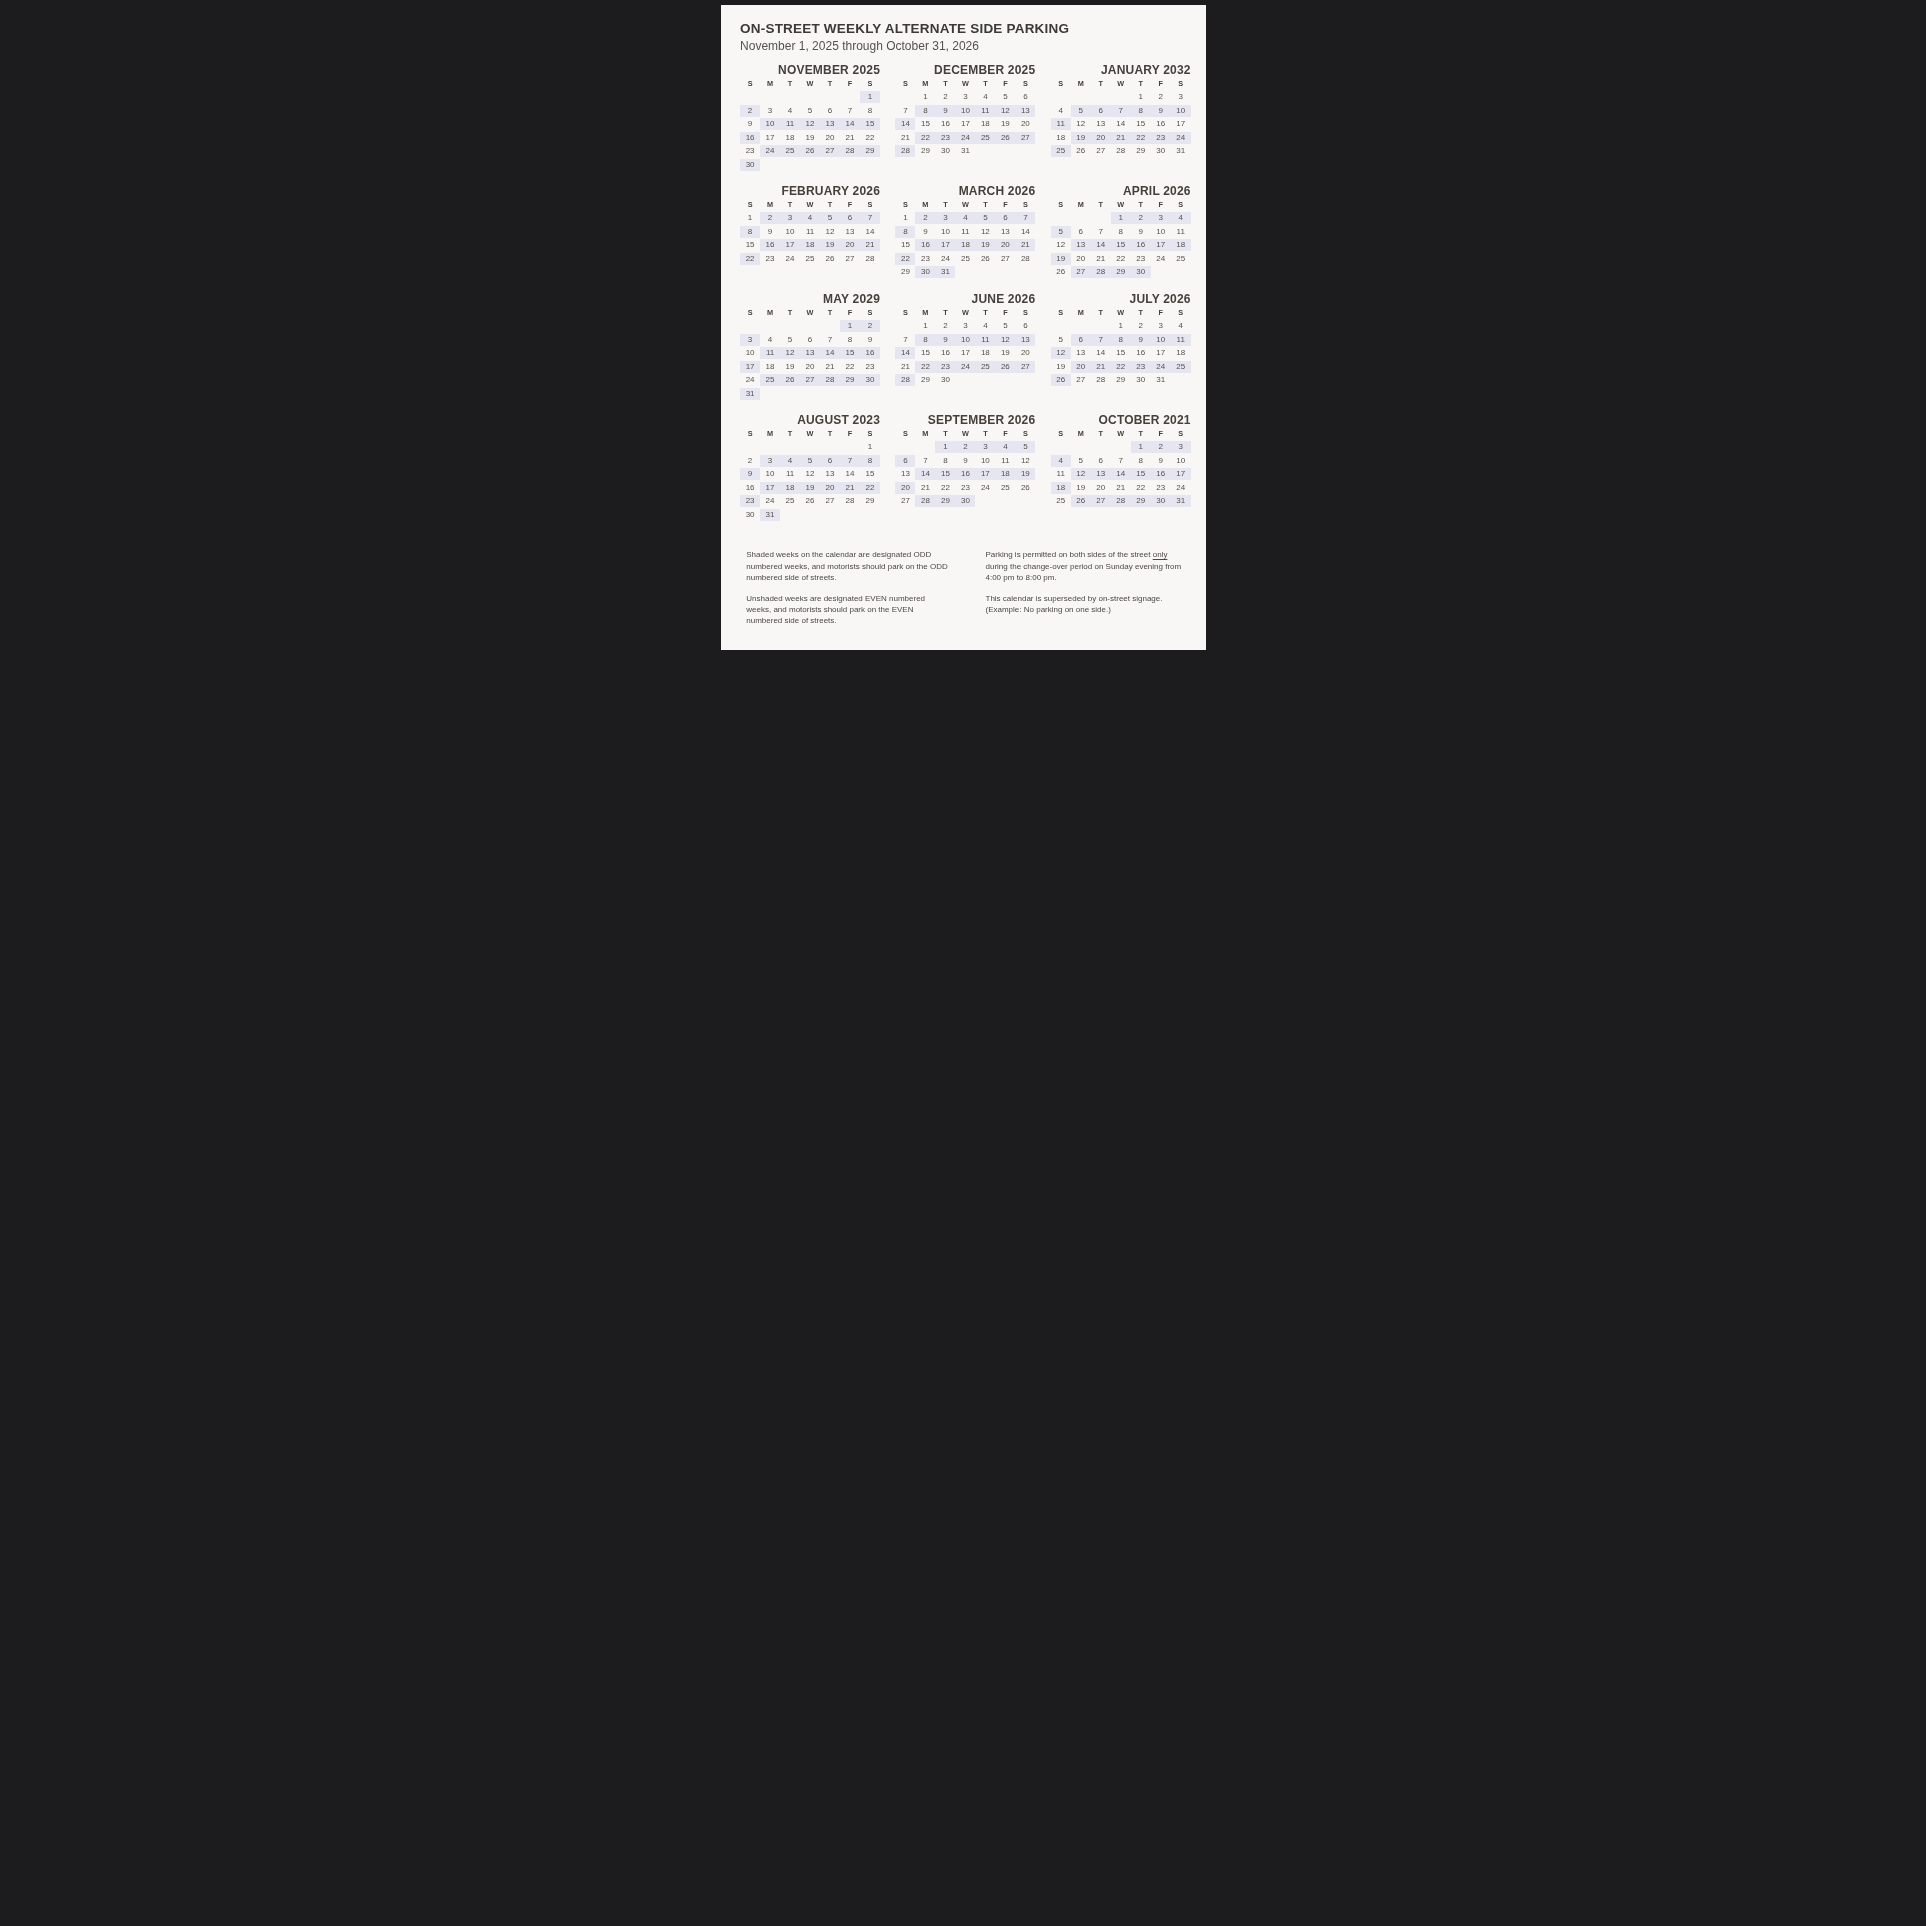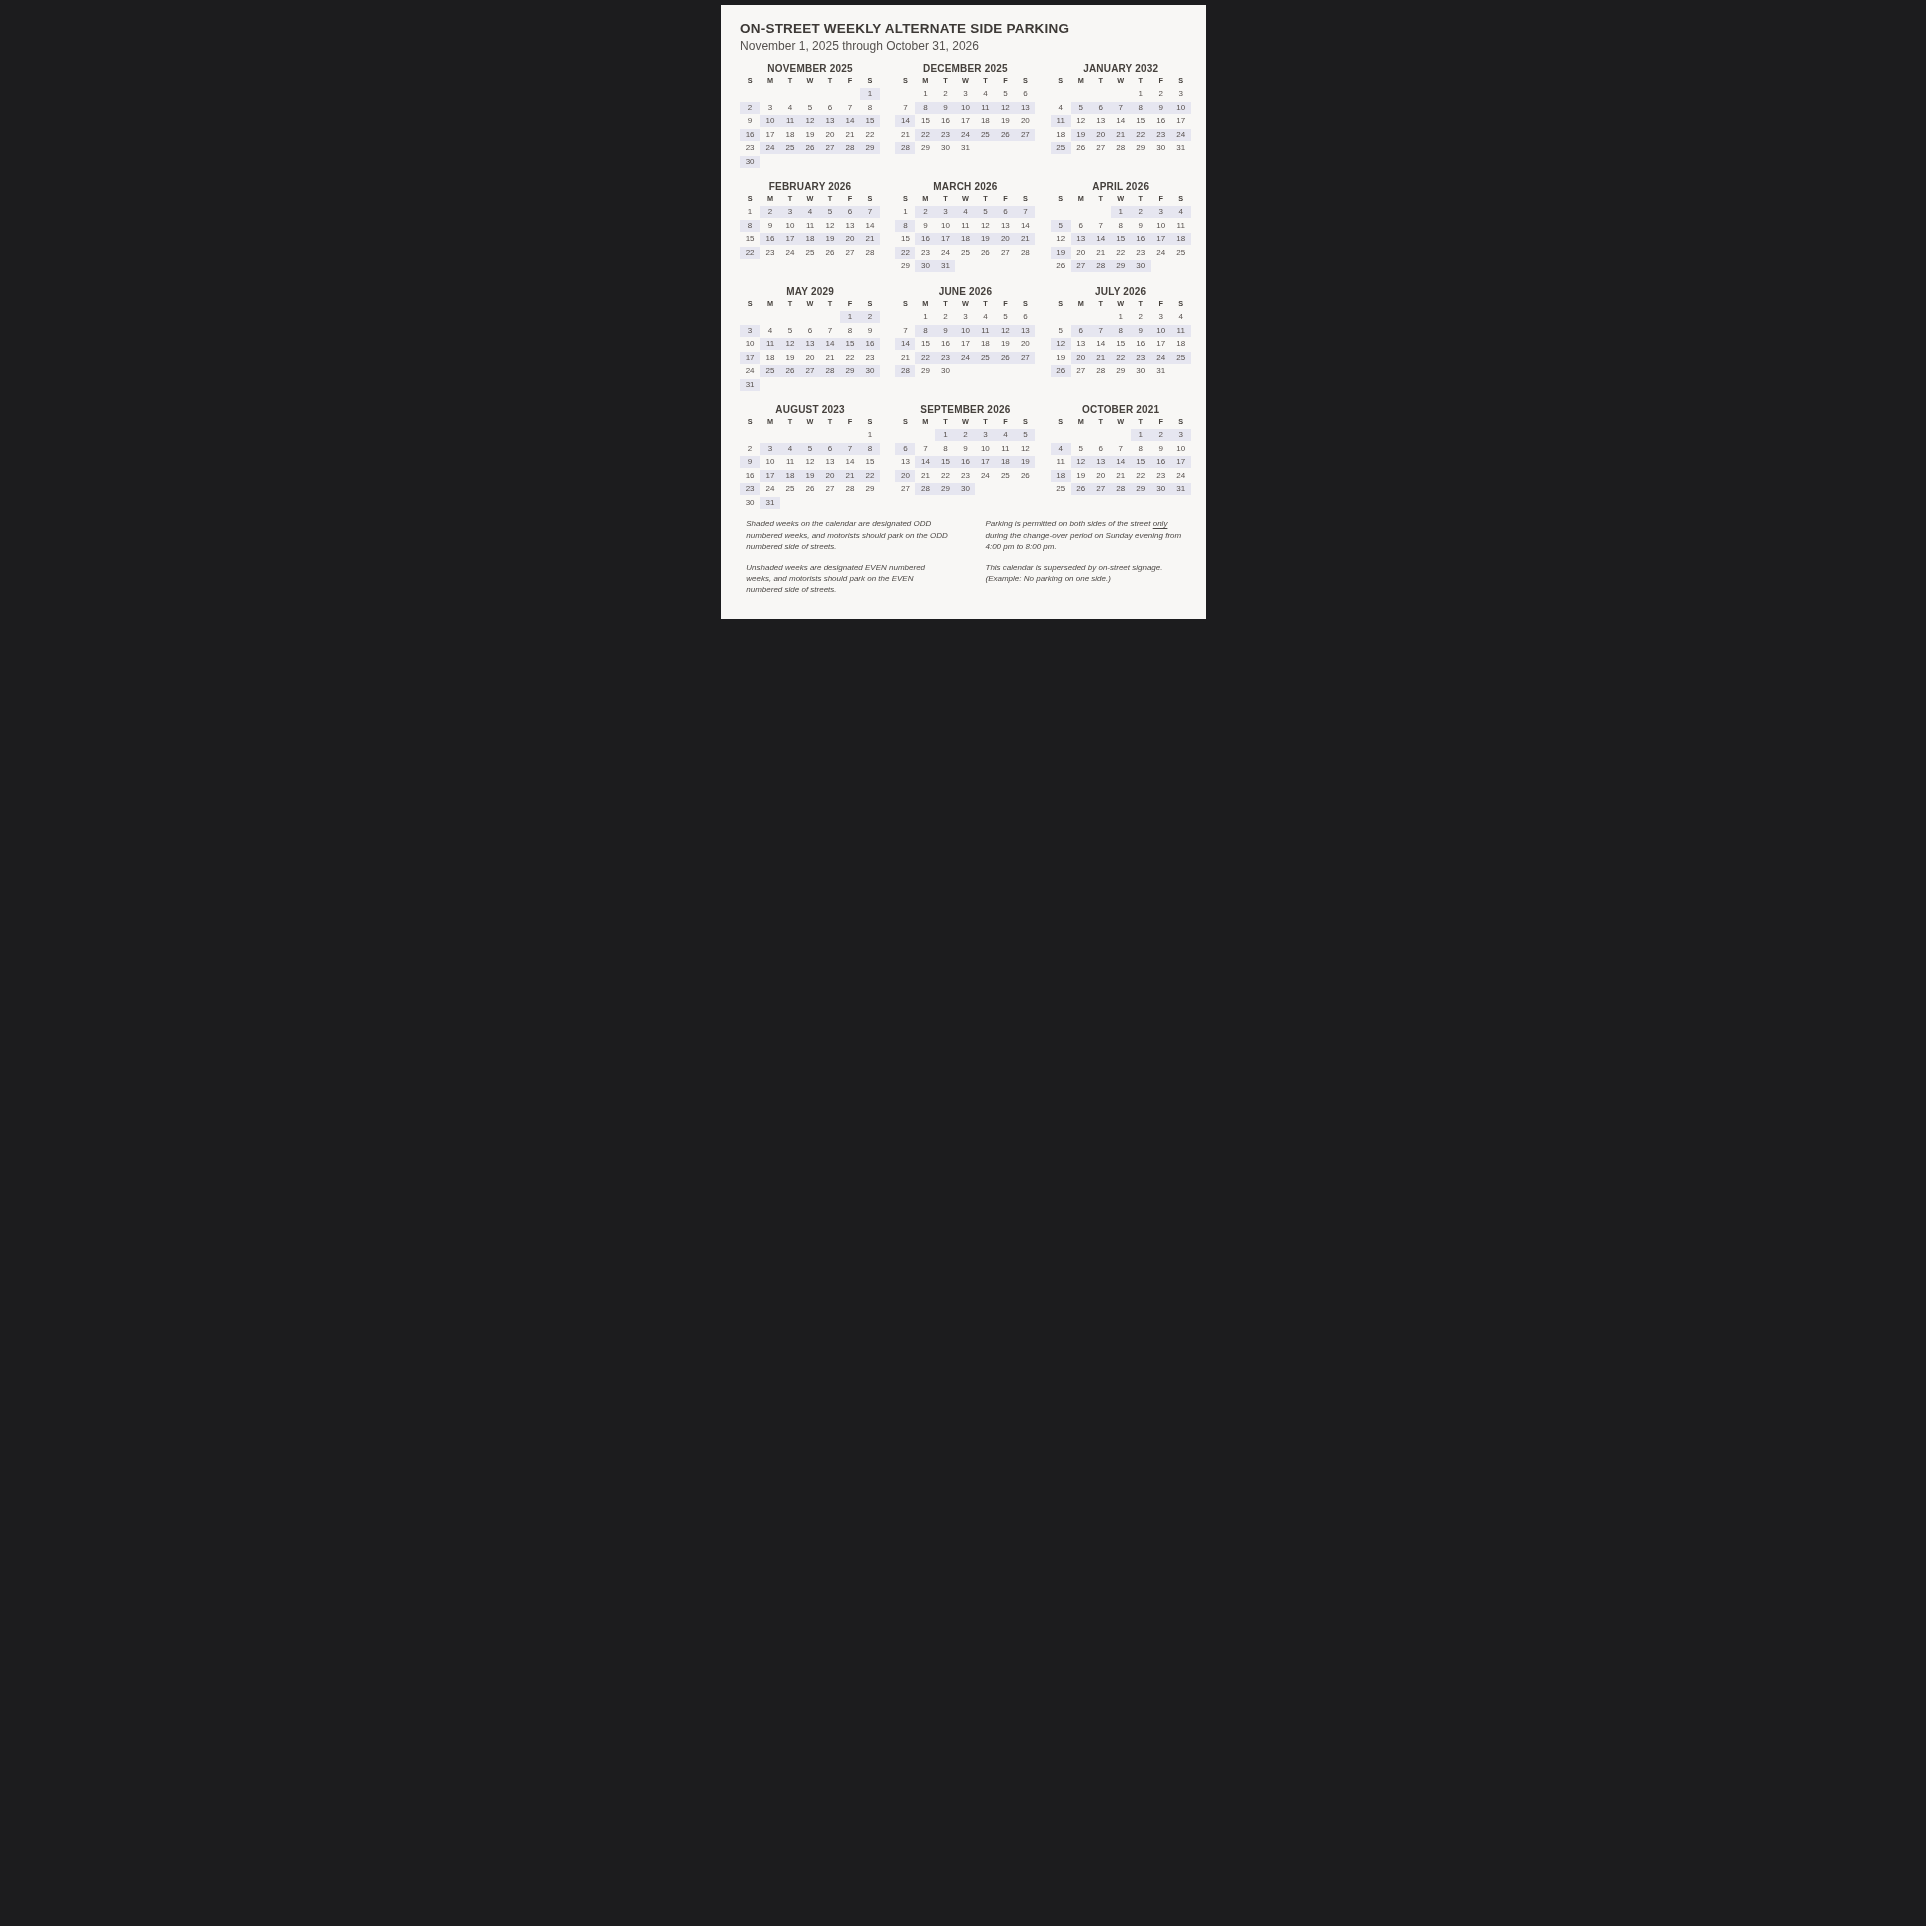--- a/index.html
+++ b/index.html
@@ -11,27 +11,27 @@
   body{font-family:"Liberation Sans", sans-serif; width:490px; margin:0 auto;}
   .frame{padding:5.4px 1.9px 11.6px 3.1px; background:var(--frame);}
   .paper{background:var(--paper); min-height:581px; padding:16px 15.4px 14px 19px;}
   header{text-align:left;}
   h1{font-size:13.5px; letter-spacing:0.2px; color:var(--title); font-weight:bold;}
   .subtitle{font-size:12px; color:#55514e; margin-top:2.3px;}
   .months-grid{
     display:grid; grid-template-columns:repeat(3,1fr);
     column-gap:15.4px; row-gap:11.6px; margin-top:10px; align-items:start;
   }
-  .month-title{font-size:10px; font-weight:bold; color:var(--head);
-    text-align:center; letter-spacing:0.2px; margin-bottom:1.5px;}
+  .month-title{font-size:12px; font-weight:bold; color:var(--head);
+    text-align:right; letter-spacing:0.2px; margin-bottom:1.5px;}
   .week{display:grid; grid-template-columns:repeat(7,1fr); margin-bottom:1.5px;}
   .dh{font-size:7.3px; font-weight:bold; color:var(--head); text-align:center; height:11.6px; line-height:11.6px;}
   .dc{font-size:8px; color:var(--ink); text-align:center; height:12px; line-height:12px;}
   .dc.shaded{background:var(--shaded);}
-  .notes{display:grid; grid-template-columns:1fr 1fr; column-gap:34px; margin-top:8px; padding-left:6.2px;font-style:italic;}
+  .notes{display:grid; grid-template-columns:1fr 1fr; column-gap:34px; margin-top:27px; padding-left:6.2px;}
   .notes p{font-size:8px; color:#4c4845; line-height:1.4; margin-bottom:10px; max-width:216px;}
   .u{text-decoration:underline; text-underline-offset:1.5px;}
 </style>
 </head>
 <body>
 
 <div class="frame">
   <div class="paper">
 
     <header>

